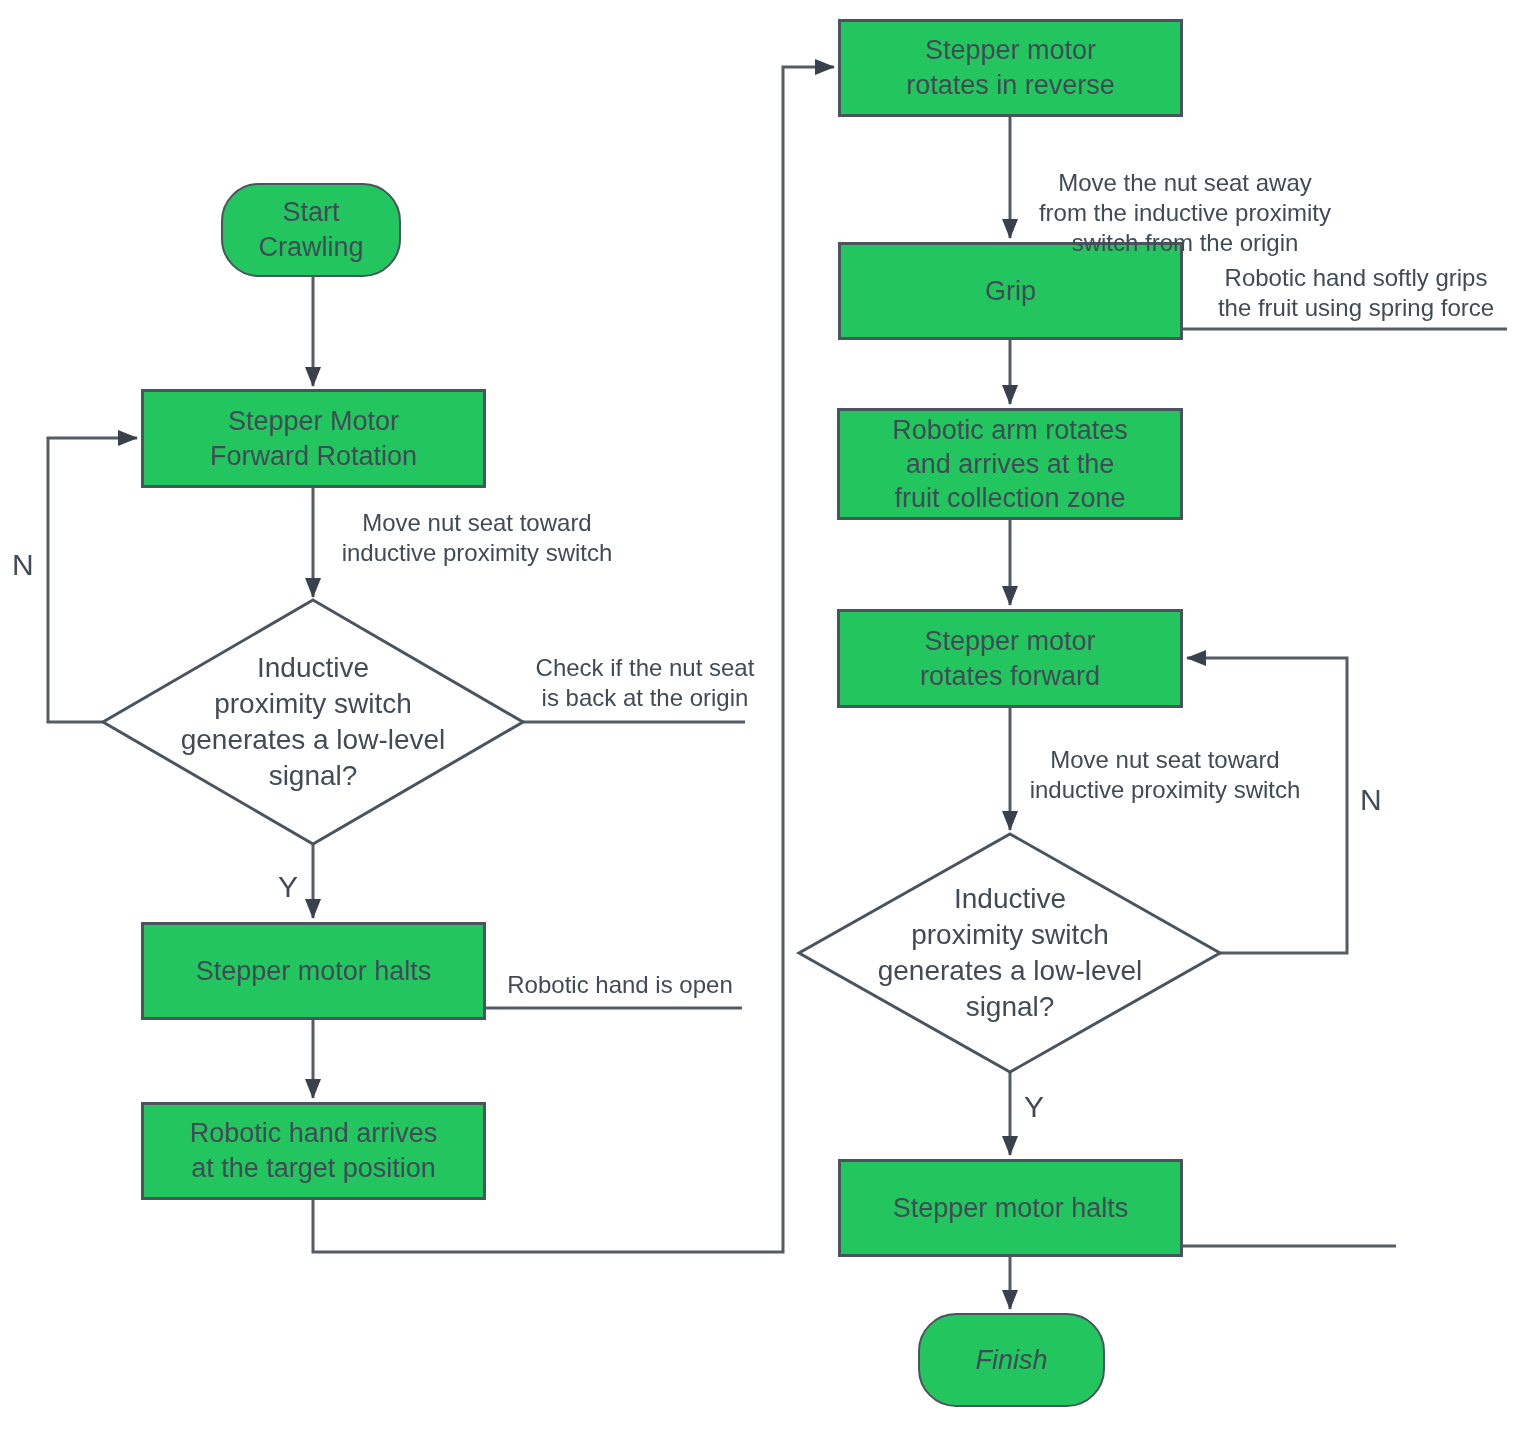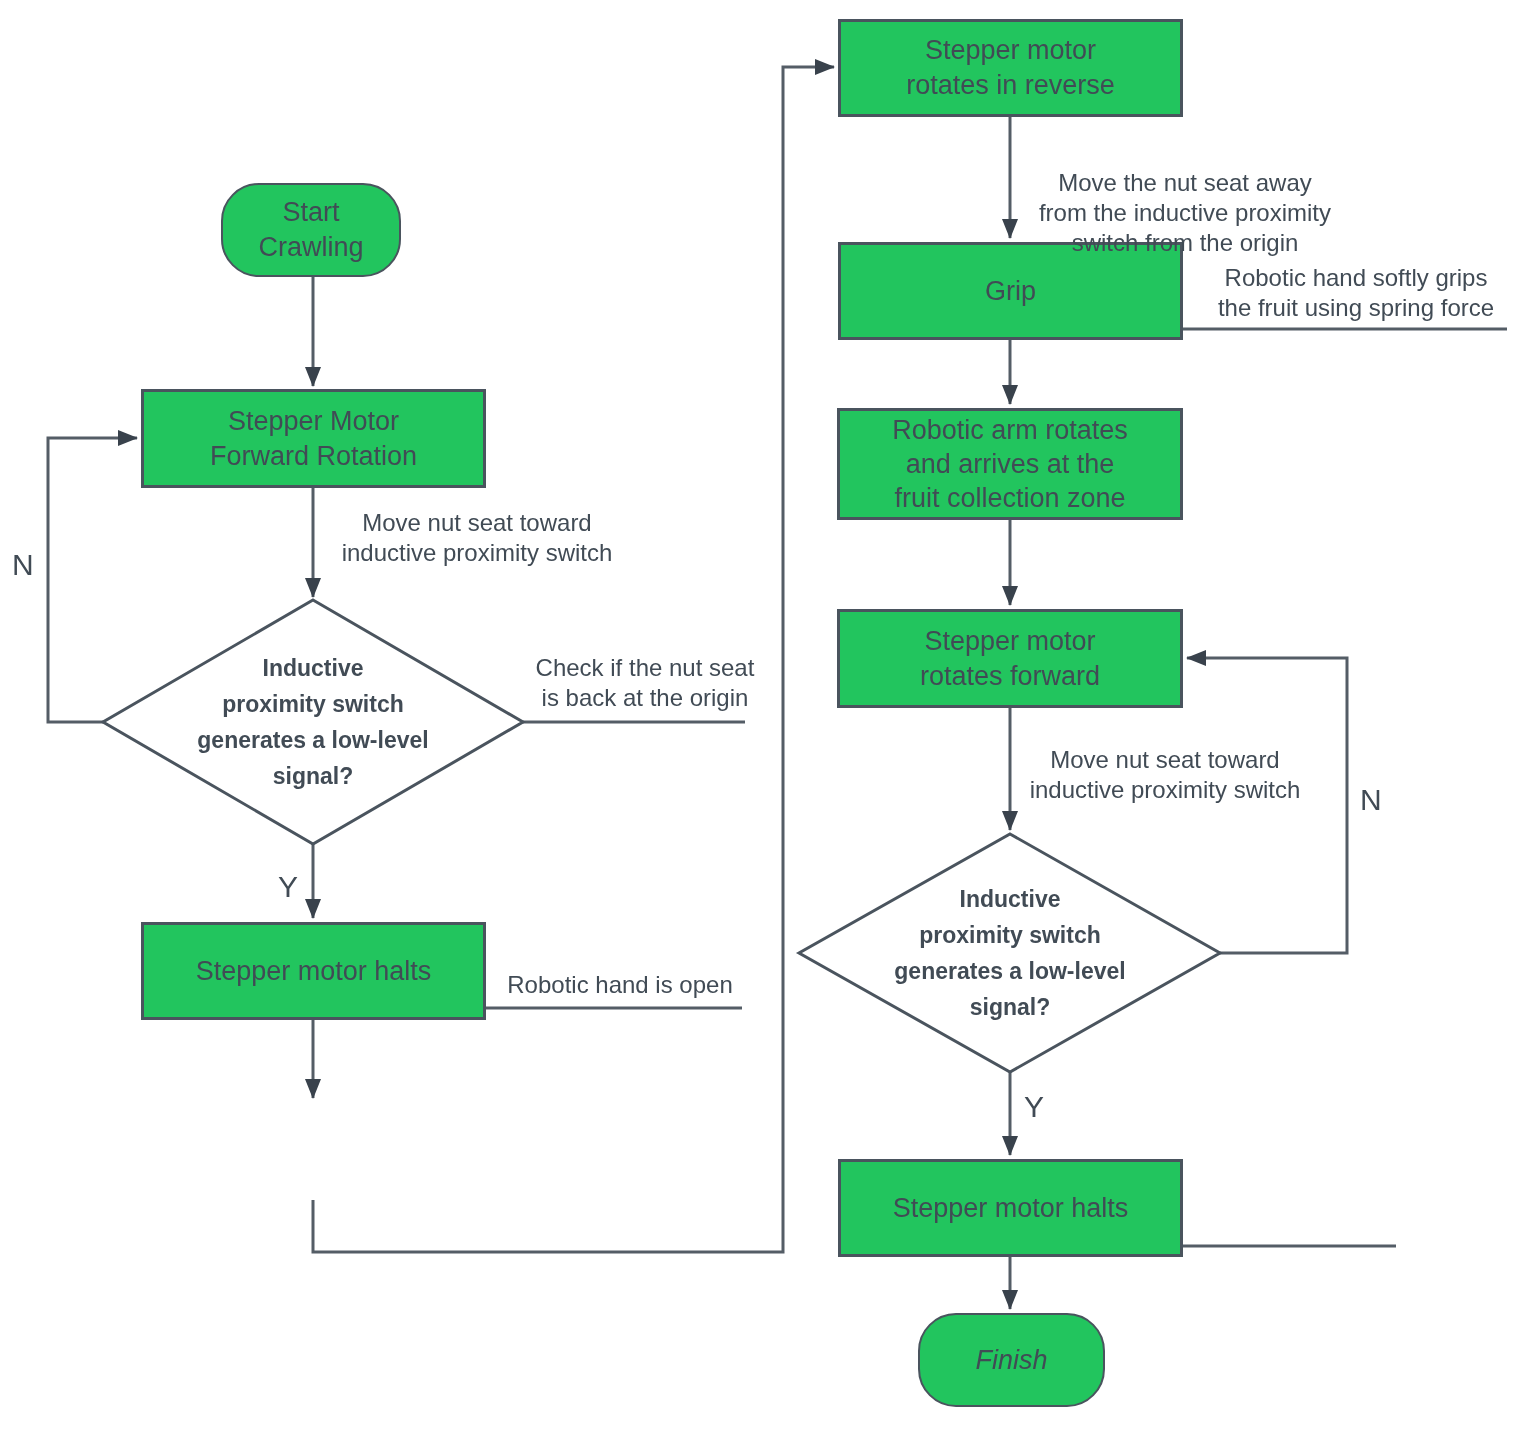--- a/index.html
+++ b/index.html
@@ -52,26 +52,25 @@
   .stadium {
     border-radius: 38px;
     border-width: 2.5px;
   }
   .diamond-label {
     position: absolute;
     display: flex;
     align-items: center;
     justify-content: center;
     text-align: center;
-    font-size: 23px;
+    font-size: 28px;
     line-height: 36px;
     white-space: pre-line;
     color: var(--text);
     background: transparent;
-    font-weight: bold;
   }
   .note {
     position: absolute;
     font-size: 24px;
     line-height: 30px;
     text-align: center;
     white-space: pre-line;
     color: var(--text);
   }
   .yn {
@@ -131,20 +130,24 @@
     <span class="label-span">Inductive
 proximity switch
 generates a low-level
 signal?</span>
   </div>
 
   <div class="node" style="left:141px; top:922px; width:345px; height:98px;">
     <span class="label-span">Stepper motor halts</span>
   </div>
 
+  <div class="node" style="left:141px; top:1102px; width:345px; height:98px;">
+    <span class="label-span">Robotic hand arrives
+at the target position</span>
+  </div>
 
   <div class="node" style="left:838px; top:19px; width:345px; height:98px;">
     <span class="label-span">Stepper motor
 rotates in reverse</span>
   </div>
 
   <div class="node" style="left:838px; top:242px; width:345px; height:98px;">
     <span class="label-span">Grip</span>
   </div>
 

